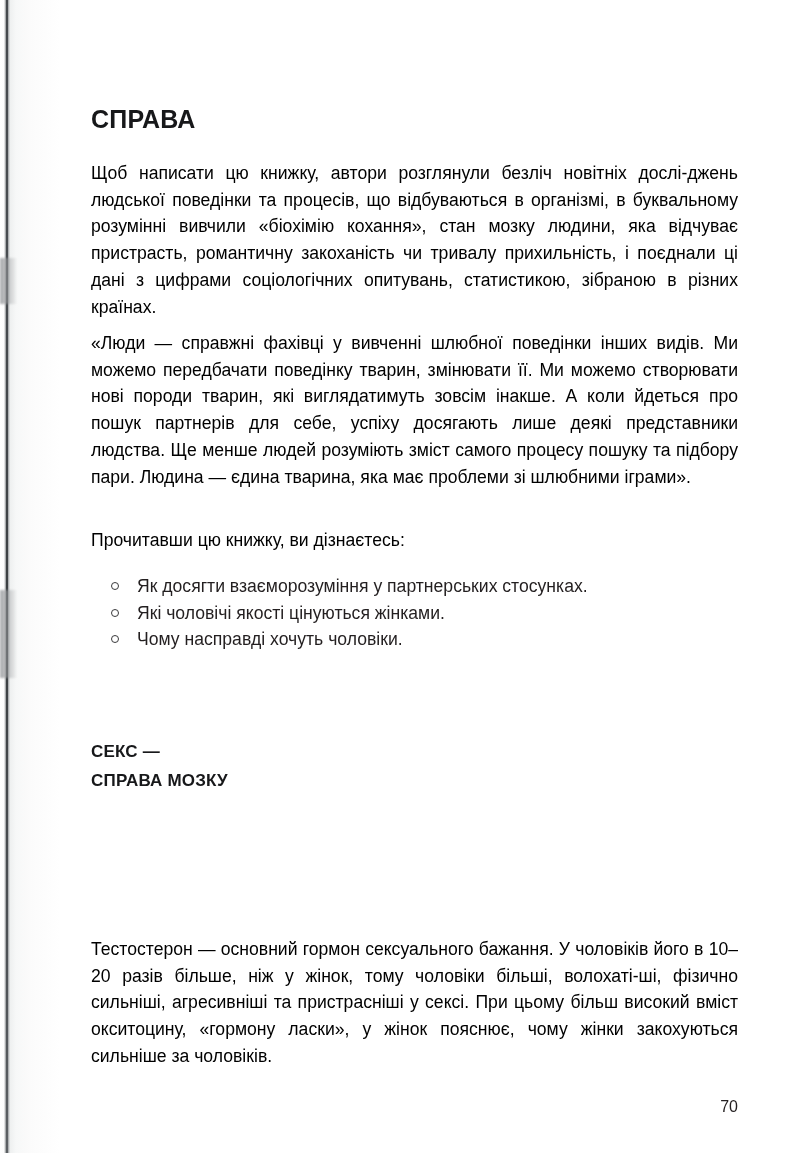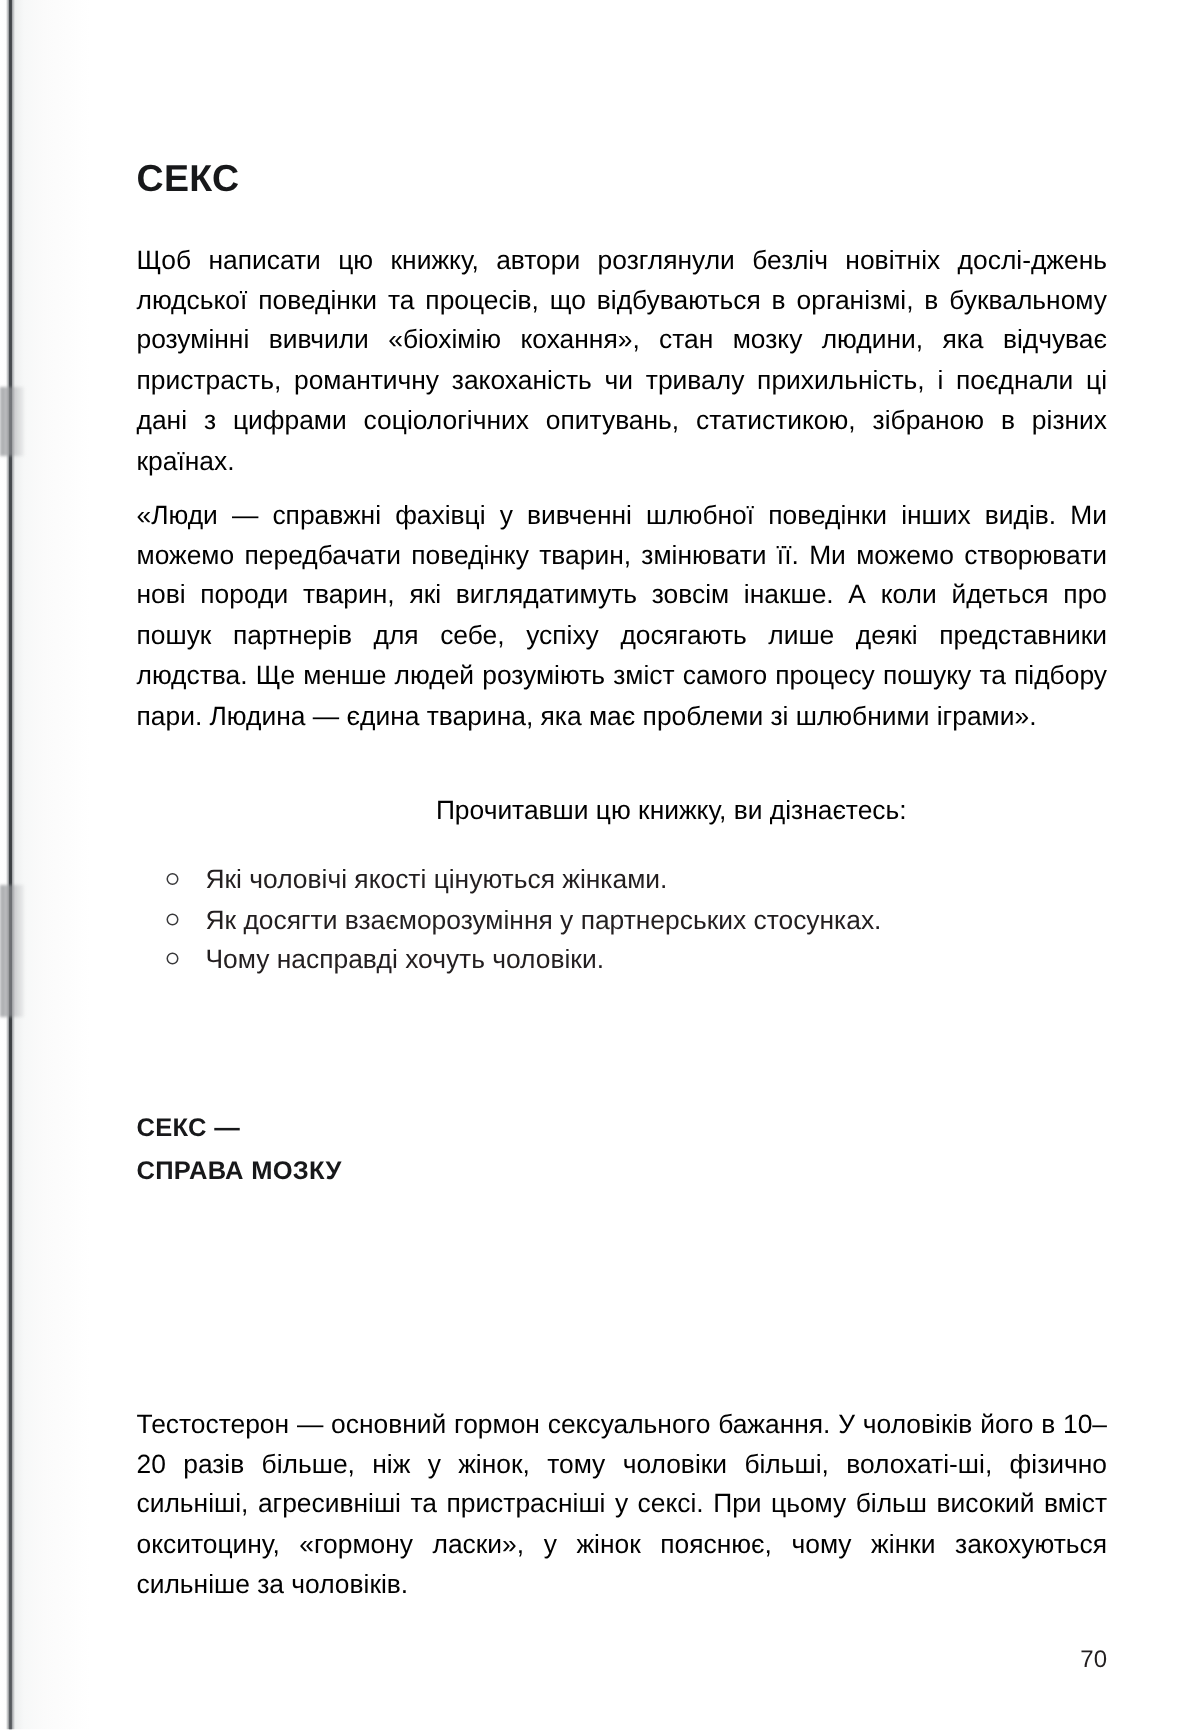--- a/index.html
+++ b/index.html
@@ -88,21 +88,21 @@
     left: 0;
     width: 647px;
     font-size: 17.6px;
     line-height: 26.7px;
     text-align: justify;
     text-justify: inter-word;
     margin: 0;
     color: #000000;
     hyphens: manual;
   }
-  .para.nojust { text-align: center; margin-left: 33px; }
+  .para.nojust { text-align: left; }
 
   .p-intro-1 { top: 160px; }
   .p-intro-2 { top: 330px; }
   .p-intro-3 { top: 527px; }
 
   .bullet-list {
     position: absolute;
     left: 19px;
     top: 573px;
     width: 628px;
@@ -154,36 +154,36 @@
 </head>
 <body>
 
 <div class="page-surface"></div>
 <div class="spine-line"></div>
 <div class="smudge smudge-a"></div>
 <div class="smudge smudge-b"></div>
 
 <div class="content">
 
-  <h1 class="chapter-title">СЕКС</h1>
+  <h1 class="chapter-title">СПРАВА</h1>
 
   <p class="para p-intro-1">Щоб написати цю книжку, автори розглянули безліч новітніх дослі-джень людської поведінки та процесів, що відбуваються в організмі, в буквальному розумінні вивчили «біохімію кохання», стан мозку людини, яка відчуває пристрасть, романтичну закоханість чи тривалу прихильність, і поєднали ці дані з цифрами соціологічних опитувань, статистикою, зібраною в різних країнах.</p>
 
   <p class="para p-intro-2">«Люди — справжні фахівці у вивченні шлюбної поведінки інших видів. Ми можемо передбачати поведінку тварин, змінювати її. Ми можемо створювати нові породи тварин, які виглядатимуть зовсім інакше. А коли йдеться про пошук партнерів для себе, успіху досягають лише деякі представники людства. Ще менше людей розуміють зміст самого процесу пошуку та підбору пари. Людина — єдина тварина, яка має проблеми зі шлюбними іграми».</p>
 
   <p class="para p-intro-3 nojust">Прочитавши цю книжку, ви дізнаєтесь:</p>
 
   <ul class="bullet-list">
     <li class="last-line">
       <span class="bullet-mark"></span>
-      <span>Які чоловічі якості цінуються жінками.</span>
+      <span>Як досягти взаєморозуміння у партнерських стосунках.</span>
     </li>
     <li class="last-line">
       <span class="bullet-mark"></span>
-      <span>Як досягти взаєморозуміння у партнерських стосунках.</span>
+      <span>Які чоловічі якості цінуються жінками.</span>
     </li>
     <li class="last-line">
       <span class="bullet-mark"></span>
       <span>Чому насправді хочуть чоловіки.</span>
     </li>
   </ul>
 
   <h2 class="section-title">СЕКС —
 СПРАВА МОЗКУ</h2>
 

